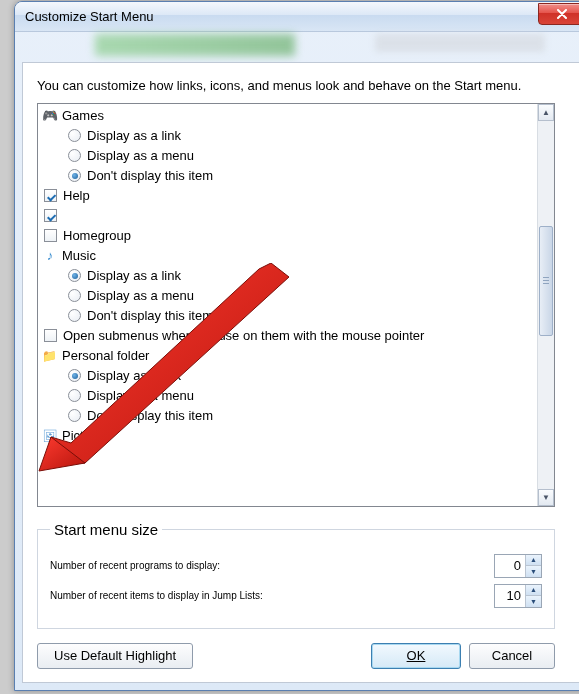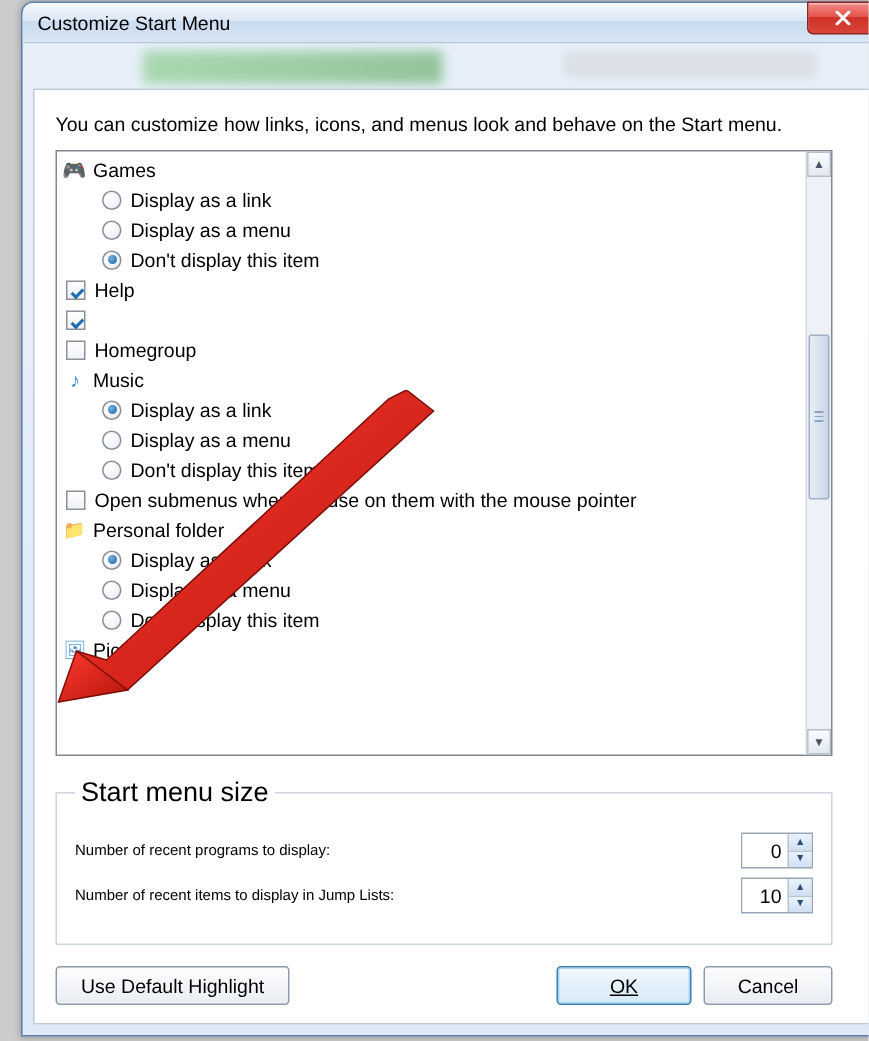--- a/index.html
+++ b/index.html
@@ -196,21 +196,21 @@
     left:3px; right:3px; top:50%;
     height:8px; margin-top:-4px;
     background: repeating-linear-gradient(to bottom, #8fa4bf 0 1px, transparent 1px 3px);
   }
   fieldset.size {
     margin: 14px 0 10px 0;
     border: 1px solid #cfd6e0;
     padding: 10px 12px 14px 12px;
   }
   fieldset.size legend {
-    font-size: 18px;
+    font-size: 15px;
     padding: 0 4px;
   }
   .size-row {
     display: flex;
     align-items: center;
     margin: 6px 0;
   }
   .size-row label {
     flex: 1;
     font-size: 10px;

